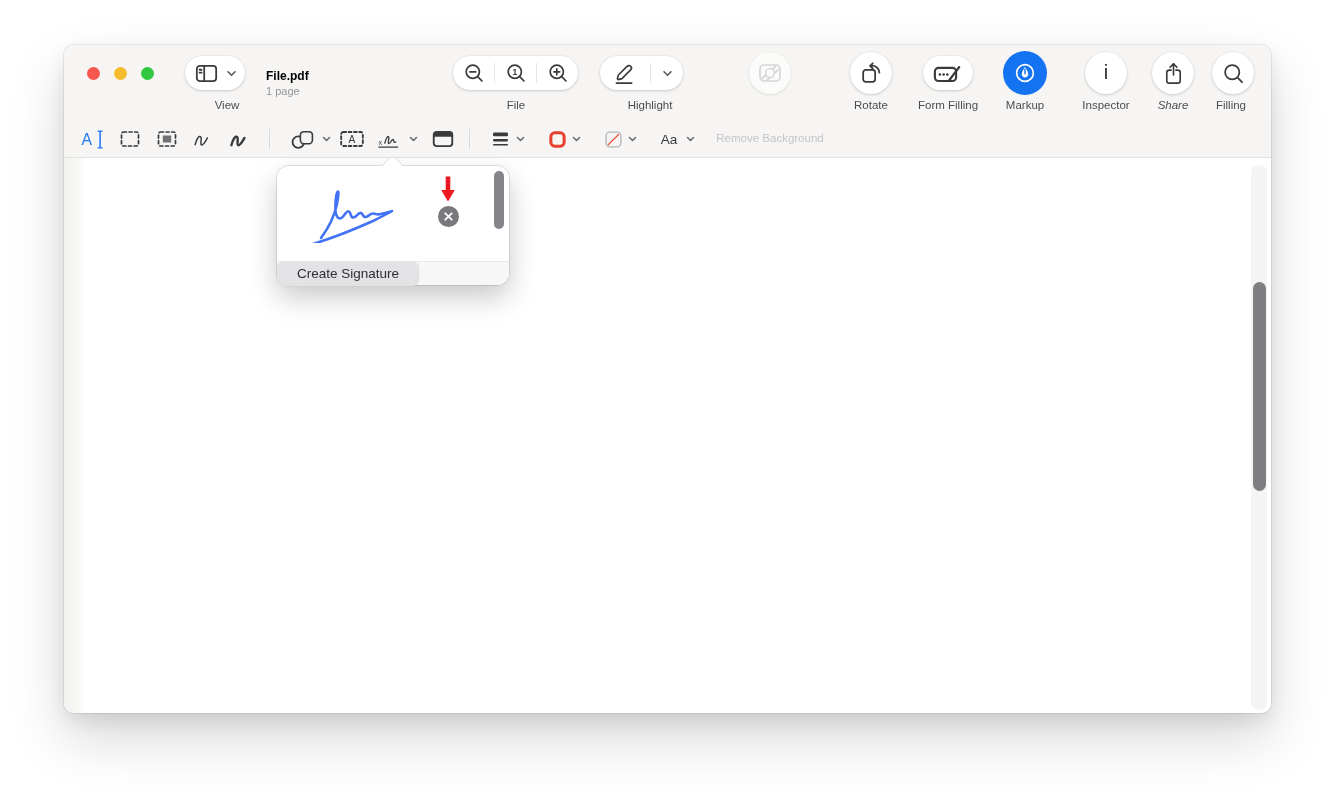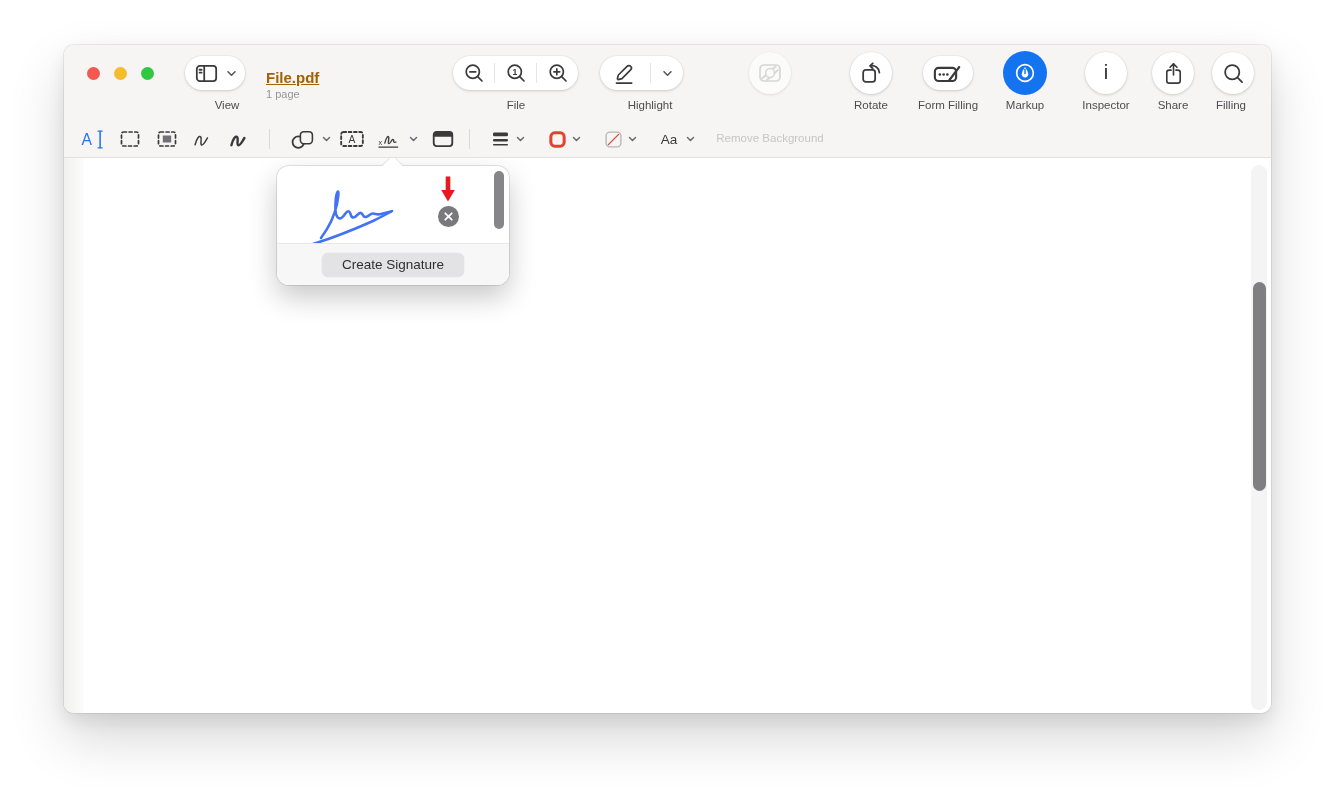--- a/index.html
+++ b/index.html
@@ -29,21 +29,21 @@
   }
   .pill { top:11px; height:34px; border-radius:17px; }
   .circle-btn { top:7px; width:42px; height:42px; border-radius:50%; }
   .seg { flex:1 1 0; height:100%; display:flex; align-items:center; justify-content:center; }
   .vdiv { width:1px; height:20px; background:#e6e5e4; }
   .tb-label { position:absolute; top:54px; transform:translateX(-50%); font-size:11.5px;
               color:#4d4d50; white-space:nowrap; }
   .tb-label.disabled { color:#c6c5c7;margin-top:33px; }
 
   .title-block { position:absolute; left:202px; top:24px; }
-  .title-block .t  { font-size:15px; font-weight:bold; color:#a16207;text-decoration:underline; }
+  .title-block .t  { font-size:12px; font-weight:bold; color:#000000; }
   .title-block .st { font-size:11px; color:#95959a; margin-top:2px; }
 
   .markup-circle { top:6px; width:44px; height:44px; background:var(--markup-accent); box-shadow:none; }
   .disabled-btn { opacity:.6; }
 
   icon, svg { display:block; }
   svg text { font-family:"Liberation Sans", sans-serif; }
   .stroke { fill:none; stroke:#3a3a3c; stroke-width:1.7; stroke-linecap:round; stroke-linejoin:round; }
   .gray-stroke { stroke:#c4c4c6; }
 
@@ -70,23 +70,23 @@
                   box-shadow:-1px -1px 0 rgba(0,0,0,.08); }
   .sig-row { position:absolute; inset:0 0 42px 0; border-radius:12px 12px 0 0; overflow:hidden; }
   .sig-svg { position:absolute; left:26px; top:16px; }
   .sig-path { fill:none; stroke:var(--signature-ink-blue); stroke-width:2.6;
               stroke-linecap:round; stroke-linejoin:round; }
   .arrow-svg { position:absolute; left:163px; top:8px; }
   .del-btn { position:absolute; left:161px; top:40px; width:21px; height:21px; border-radius:50%;
              background:#78787d; display:flex; align-items:center; justify-content:center; }
   .pop-scroll { position:absolute; left:217px; top:5px; width:10px; height:58px;
                 background:#85858a; border-radius:5px; }
-  .pop-footer { position:absolute; left:0; right:0; bottom:0; height:42px;
+  .pop-footer { position:absolute; left:0; right:0; bottom:0; height:24px;
                 background:#f7f7f7; border-top:1px solid #e9e8e8; border-radius:0 0 12px 12px;
-                display:flex; align-items:center; justify-content:center; }
+                display:flex; align-items:center; }
   .create-btn { width:142px; height:24px; background:#e3e2e5; border:none; border-radius:6px;
                 font-size:13.5px; color:#2f2f31; font-family:"Liberation Sans",sans-serif;
                 box-shadow:0 0 0 .5px rgba(0,0,0,.05); }
 </style>
 </head>
 <body>
 
 <div class="window">
 
   <div class="toolbar">
@@ -204,21 +204,21 @@
     </div>
     <div class="tb-label" style="left:1042px;">Inspector</div>
 
     <div class="circle-btn" style="left:1088px;">
       <svg width="23" height="25" viewBox="0 0 24 26">
         <path class="stroke" d="M9.5 9.5 H7.5 C6.1 9.5 5 10.6 5 12 V20.5 C5 21.9 6.1 23 7.5 23 H16.5 C17.9 23 19 21.9 19 20.5 V12 C19 10.6 17.9 9.5 16.5 9.5 H14.5"></path>
         <line class="stroke" x1="12" y1="3" x2="12" y2="14.5"></line>
         <path class="stroke" d="M8.4 6.5 L12 2.9 L15.6 6.5"></path>
       </svg>
     </div>
-    <div class="tb-label" style="left:1109px;">Share</div>
+    <div class="tb-label" style="left:1109px;font-style:italic;">Share</div>
 
     <div class="circle-btn" style="left:1148px;">
       <svg width="23" height="23" viewBox="0 0 22 22">
         <circle class="stroke" cx="9.8" cy="9.8" r="6.8"></circle>
         <line class="stroke" x1="14.9" y1="14.9" x2="19.2" y2="19.2" stroke-width="1.9"></line>
       </svg>
     </div>
     <div class="tb-label" style="left:1167px;">Filling</div>
 
     <div class="tool" style="left:15px;">

